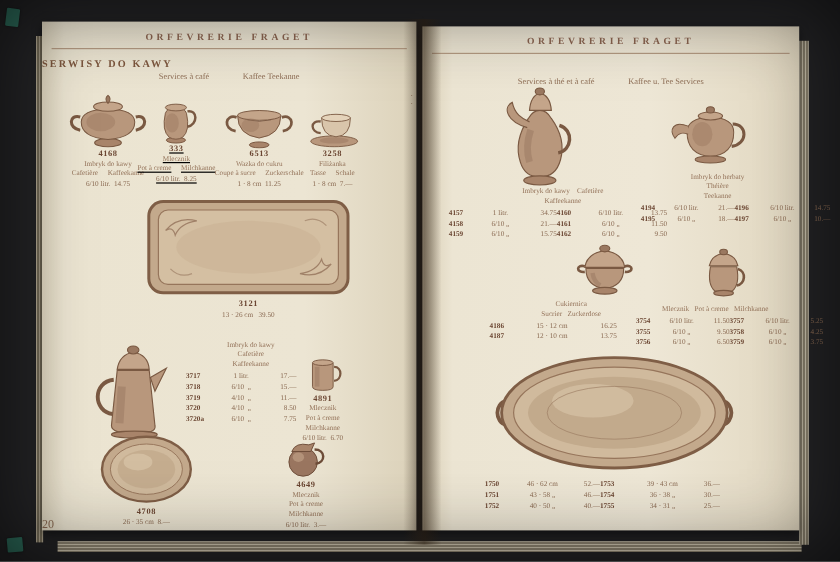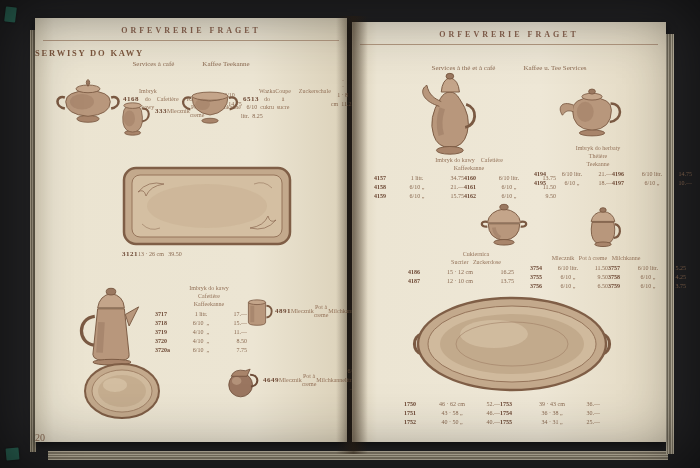--- a/index.html
+++ b/index.html
@@ -20,21 +20,21 @@
   .gutter{position:absolute;top:16px;bottom:14px;left:336px;width:32px;
          background:linear-gradient(90deg,rgba(40,28,16,0) 0,rgba(40,28,16,.45) 45%,rgba(40,28,16,.55) 55%,rgba(40,28,16,0) 100%);
          pointer-events:none;z-index:5;}
   .pg-header{position:absolute;top:8px;left:0;right:0;text-align:center;font-size:8px;
          letter-spacing:3px;color:#8a6450;font-weight:bold;}
   .rule{position:absolute;top:22px;left:8px;right:8px;height:1px;background:#b49a82;}
   .pg-title{position:absolute;left:0;right:0;font-size:8.5px;letter-spacing:1.8px;
          color:#7d573e;font-weight:bold;}
   .pg-sub{position:absolute;left:0;right:0;display:flex;justify-content:center;gap:28px;
          font-size:7px;color:#8d6c53;}
-  .item{position:absolute;display:flex;flex-direction:row;align-items:center;text-align:center;}
+  .item{position:absolute;display:flex;flex-direction:column;align-items:center;text-align:center;}
   .imgbox{display:flex;align-items:flex-end;justify-content:center;}
   .num{font-size:7px;font-weight:bold;color:#6b4632;letter-spacing:.5px;line-height:9px;}
   .cap{font-size:6px;color:#94735a;line-height:8px;}
   .cap2{font-size:6px;color:#94735a;line-height:8px;display:flex;gap:8px;justify-content:center;}
   .sp{font-size:6px;color:#8a6a52;line-height:9px;margin-top:1px;}
   .plist{position:absolute;text-align:center;color:#94735a;}
   .plist .h{font-size:6px;line-height:8px;}
   .cols3{display:grid;grid-template-columns:28px 36px 28px;font-size:6px;line-height:9px;
          color:#8a6a52;margin-top:2px;}
   .cols3s{display:grid;grid-template-columns:28px 48px 30px;font-size:6px;line-height:9px;color:#8a6a52;margin-top:2px;}
@@ -80,21 +80,21 @@
       </span>
       <div class="num">4168</div>
       <div class="cap">Imbryk do kawy</div>
       <div class="cap2">
         <span>Cafetière</span>
         <span>Kaffeekanne</span>
       </div>
       <div class="sp">6/10 litr.&nbsp;&nbsp;14.75</div>
     </div>
 
-    <div class="item" style="left:76px;top:68px;width:72px;">
+    <div class="item" style="left:76px;top:52px;width:72px;text-decoration:underline;">
       <span class="imgbox" style="height:50px;">
         <svg width="44" height="40" viewBox="0 0 55 50">
           <ellipse cx="27" cy="46" rx="10" ry="3" fill="#a8846a" stroke="#7a5942"></ellipse>
           <path d="M16,18 Q12,36 20,43 Q27,47 34,43 Q42,36 38,18 Q36,12 27,12 Q18,12 16,18 Z" fill="#b8977c" stroke="#7a5942"></path>
           <ellipse cx="23" cy="28" rx="7" ry="10" fill="#91705a" opacity=".35"></ellipse>
           <ellipse cx="27" cy="12" rx="11" ry="3.5" fill="#c4a58a" stroke="#7a5942"></ellipse>
           <path d="M39,16 C50,14 50,30 39,32" fill="none" stroke="#7a5942" stroke-width="2.6"></path>
         </svg>
       </span>
       <div class="num">333</div>
@@ -119,20 +119,38 @@
       </span>
       <div class="num">6513</div>
       <div class="cap">Wazka do cukru</div>
       <div class="cap2">
         <span>Coupe à sucre</span>
         <span>Zuckerschale</span>
       </div>
       <div class="sp">1 · 8 cm&nbsp;&nbsp;11.25</div>
     </div>
 
+    <div class="item" style="left:206px;top:56px;width:72px;">
+      <span class="imgbox" style="height:50px;">
+        <svg width="60" height="32" viewBox="0 0 80 42">
+          <ellipse cx="42" cy="34" rx="26" ry="6" fill="#b8977c" stroke="#7a5942"></ellipse>
+          <ellipse cx="42" cy="33" rx="16" ry="3.5" fill="#9a7860" opacity=".5"></ellipse>
+          <path d="M28,8 Q28,28 44,29 Q60,28 60,8 Z" fill="#d9c5ab" stroke="#7a5942"></path>
+          <ellipse cx="44" cy="8" rx="16" ry="4" fill="#e4d3ba" stroke="#7a5942"></ellipse>
+          <path d="M27,12 C15,10 15,24 27,25" fill="none" stroke="#7a5942" stroke-width="2.6"></path>
+        </svg>
+      </span>
+      <div class="num">3258</div>
+      <div class="cap">Filiżanka</div>
+      <div class="cap2">
+        <span>Tasse</span>
+        <span>Schale</span>
+      </div>
+      <div class="sp">1 · 8 cm&nbsp;&nbsp;7.—</div>
+    </div>
 
     <div style="position:absolute;left:87px;top:148px;">
       <svg width="170" height="80" viewBox="0 0 170 80">
         <rect x="2" y="2" width="166" height="76" rx="12" fill="#c3a98c" stroke="#7f5e46" stroke-width="2.5"></rect>
         <rect x="10" y="9" width="150" height="62" rx="8" fill="#d4bfa2" stroke="#96755b" stroke-width="1"></rect>
         <ellipse cx="85" cy="40" rx="60" ry="22" fill="#c9b294" opacity=".6"></ellipse>
         <path d="M16,26 q10,-12 26,-8 q-14,2 -18,12 q-2,-8 -8,-4" fill="none" stroke="#8a6750" stroke-width="1" opacity=".7"></path>
         <path d="M154,54 q-10,12 -26,8 q14,-2 18,-12 q2,8 8,4" fill="none" stroke="#8a6750" stroke-width="1" opacity=".7"></path>
         <path d="M150,22 q-8,-8 -18,-4" fill="none" stroke="#8a6750" stroke-width="1" opacity=".5"></path>
         <path d="M20,58 q8,8 18,4" fill="none" stroke="#8a6750" stroke-width="1" opacity=".5"></path>
@@ -195,20 +213,24 @@
     </div>
 
     <div style="position:absolute;left:48px;top:344px;">
       <svg width="78" height="58" viewBox="0 0 78 58">
         <ellipse cx="39" cy="29" rx="37" ry="27" fill="#c3a98c" stroke="#7f5e46" stroke-width="2"></ellipse>
         <ellipse cx="39" cy="29" rx="30" ry="21" fill="#d0ba9d" stroke="#96755b" stroke-width=".8"></ellipse>
         <ellipse cx="39" cy="29" rx="24" ry="16" fill="#c2aa8c" opacity=".8"></ellipse>
         <ellipse cx="32" cy="23" rx="12" ry="7" fill="#dcc9ad" opacity=".6"></ellipse>
       </svg>
     </div>
+    <div class="item" style="left:30px;top:404px;width:114px;">
+      <div class="num">4708</div>
+      <div class="sp">26 · 35 cm&nbsp;&nbsp;8.—</div>
+    </div>
 
     <div class="item" style="left:188px;top:342px;width:64px;">
       <span class="imgbox" style="height:40px;">
         <svg width="40" height="38" viewBox="0 0 50 48">
           <circle cx="22" cy="29" r="15" fill="#9a7660" stroke="#6d4c38"></circle>
           <ellipse cx="17" cy="24" rx="6" ry="5" fill="#c4a58a" opacity=".6"></ellipse>
           <path d="M10,18 Q14,8 28,11 L34,9 L30,18 Z" fill="#a8846a" stroke="#6d4c38"></path>
           <path d="M34,16 C46,16 46,30 35,31" fill="none" stroke="#6d4c38" stroke-width="2.6"></path>
         </svg>
       </span>

